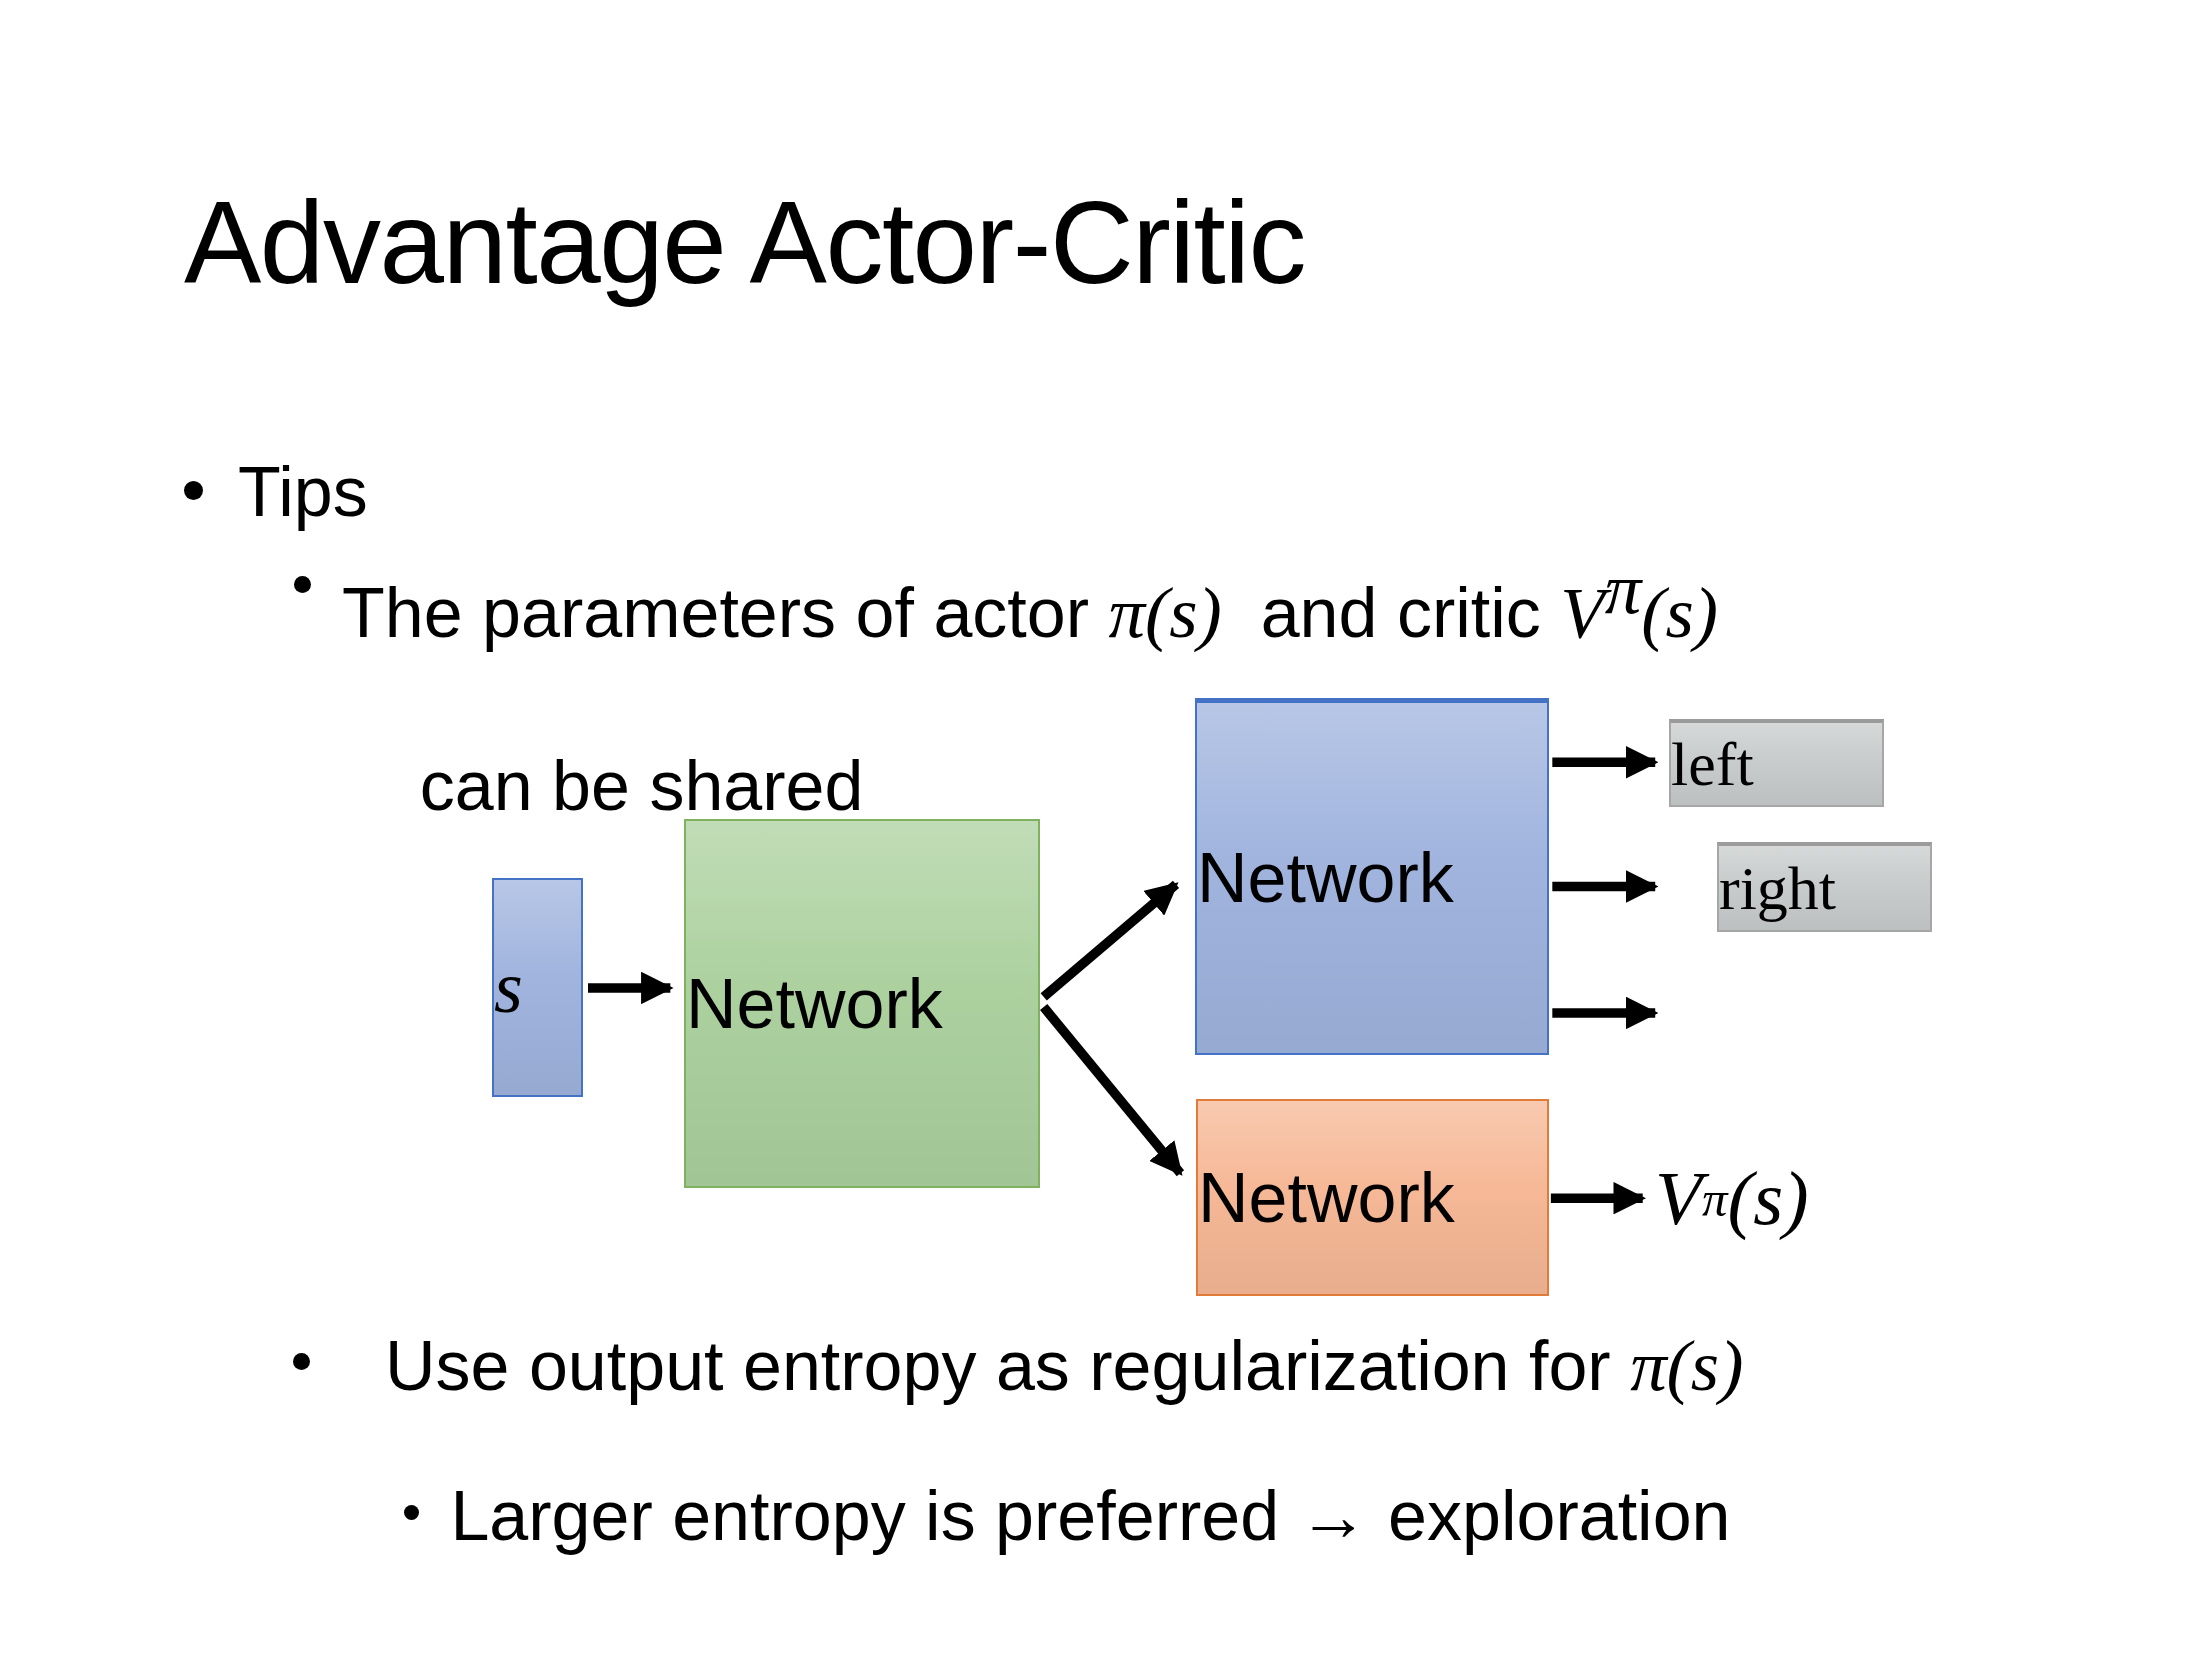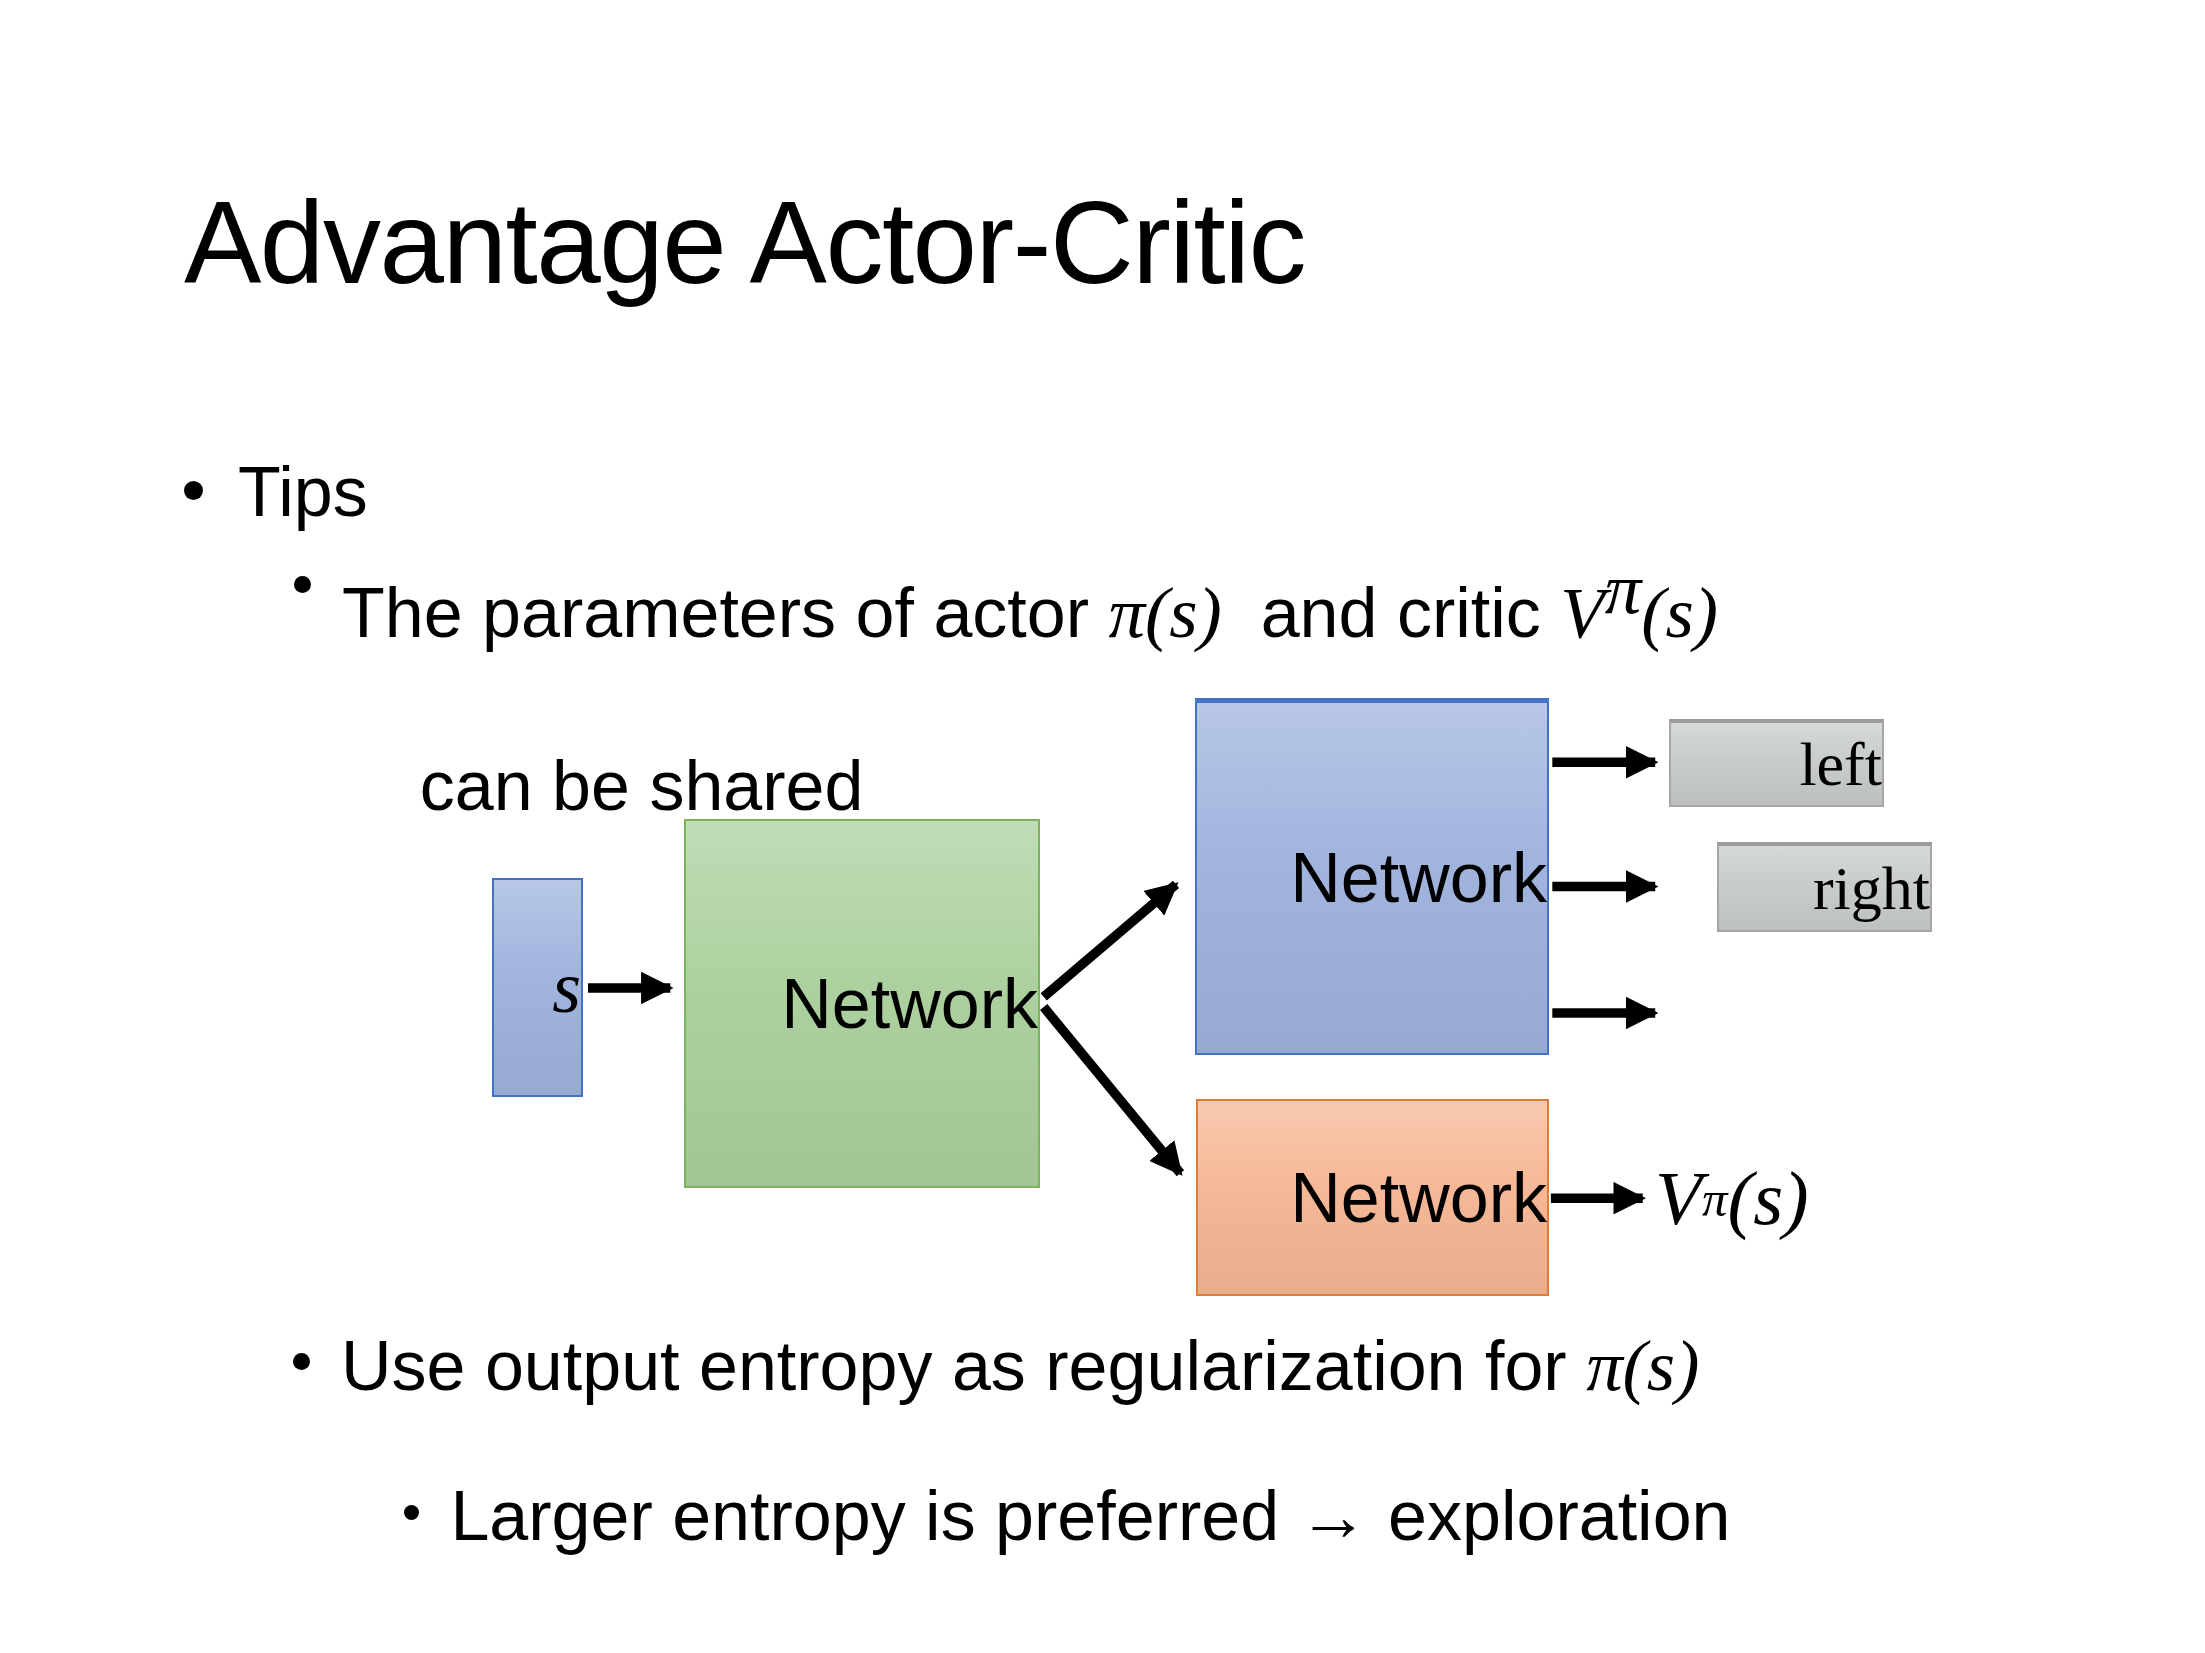--- a/index.html
+++ b/index.html
@@ -48,21 +48,21 @@
     font-family: "Liberation Serif", "DejaVu Serif", serif;
     font-style: italic;
     font-size: 1.04em;
   }
 
   
   .box {
     position: absolute;
     display: flex;
     align-items: center;
-    justify-content: flex-end;
+    justify-content: flex-start;
     box-sizing: border-box;
     background-image: linear-gradient(180deg, rgba(255,255,255,0.25), rgba(255,255,255,0) 45%, rgba(0,0,0,0.06));
     font-size: 70px;
   }
   .box-s {
     left: 492px; top: 878px; width: 91px; height: 219px;
     background-color: var(--blue-fill, #A0B4DE);
     border: 2.9px solid var(--blue-border, #4472C4);
     font-family: "Liberation Serif", "DejaVu Serif", serif;
     font-style: italic;
@@ -129,21 +129,21 @@
     <span class="dot"></span>
     <span>Tips</span>
   </div>
 
   <div class="bullet l2" style="left:294px; top:545px;">
     <span class="dot"></span>
     <span><span>The parameters of actor </span><span class="math">π(s)</span><span>  and critic </span><span class="math">V</span><sup class="math">π</sup><span class="math">(s)</span><br>
     <span>can be shared</span></span>
   </div>
 
-  <div class="bullet l2" style="left:293px; top:1322px;">
+  <div class="bullet l2" style="left:293px; top:1322px;gap:44px;">
     <span class="dot"></span>
     <span><span>Use output entropy as regularization for </span><span class="math">π(s)</span></span>
   </div>
 
   <div class="bullet l3" style="left:404px; top:1433px;margin-top:41px;">
     <span class="dot"></span>
     <span>Larger entropy is preferred → exploration</span>
   </div>
 
   <div class="box box-s">

